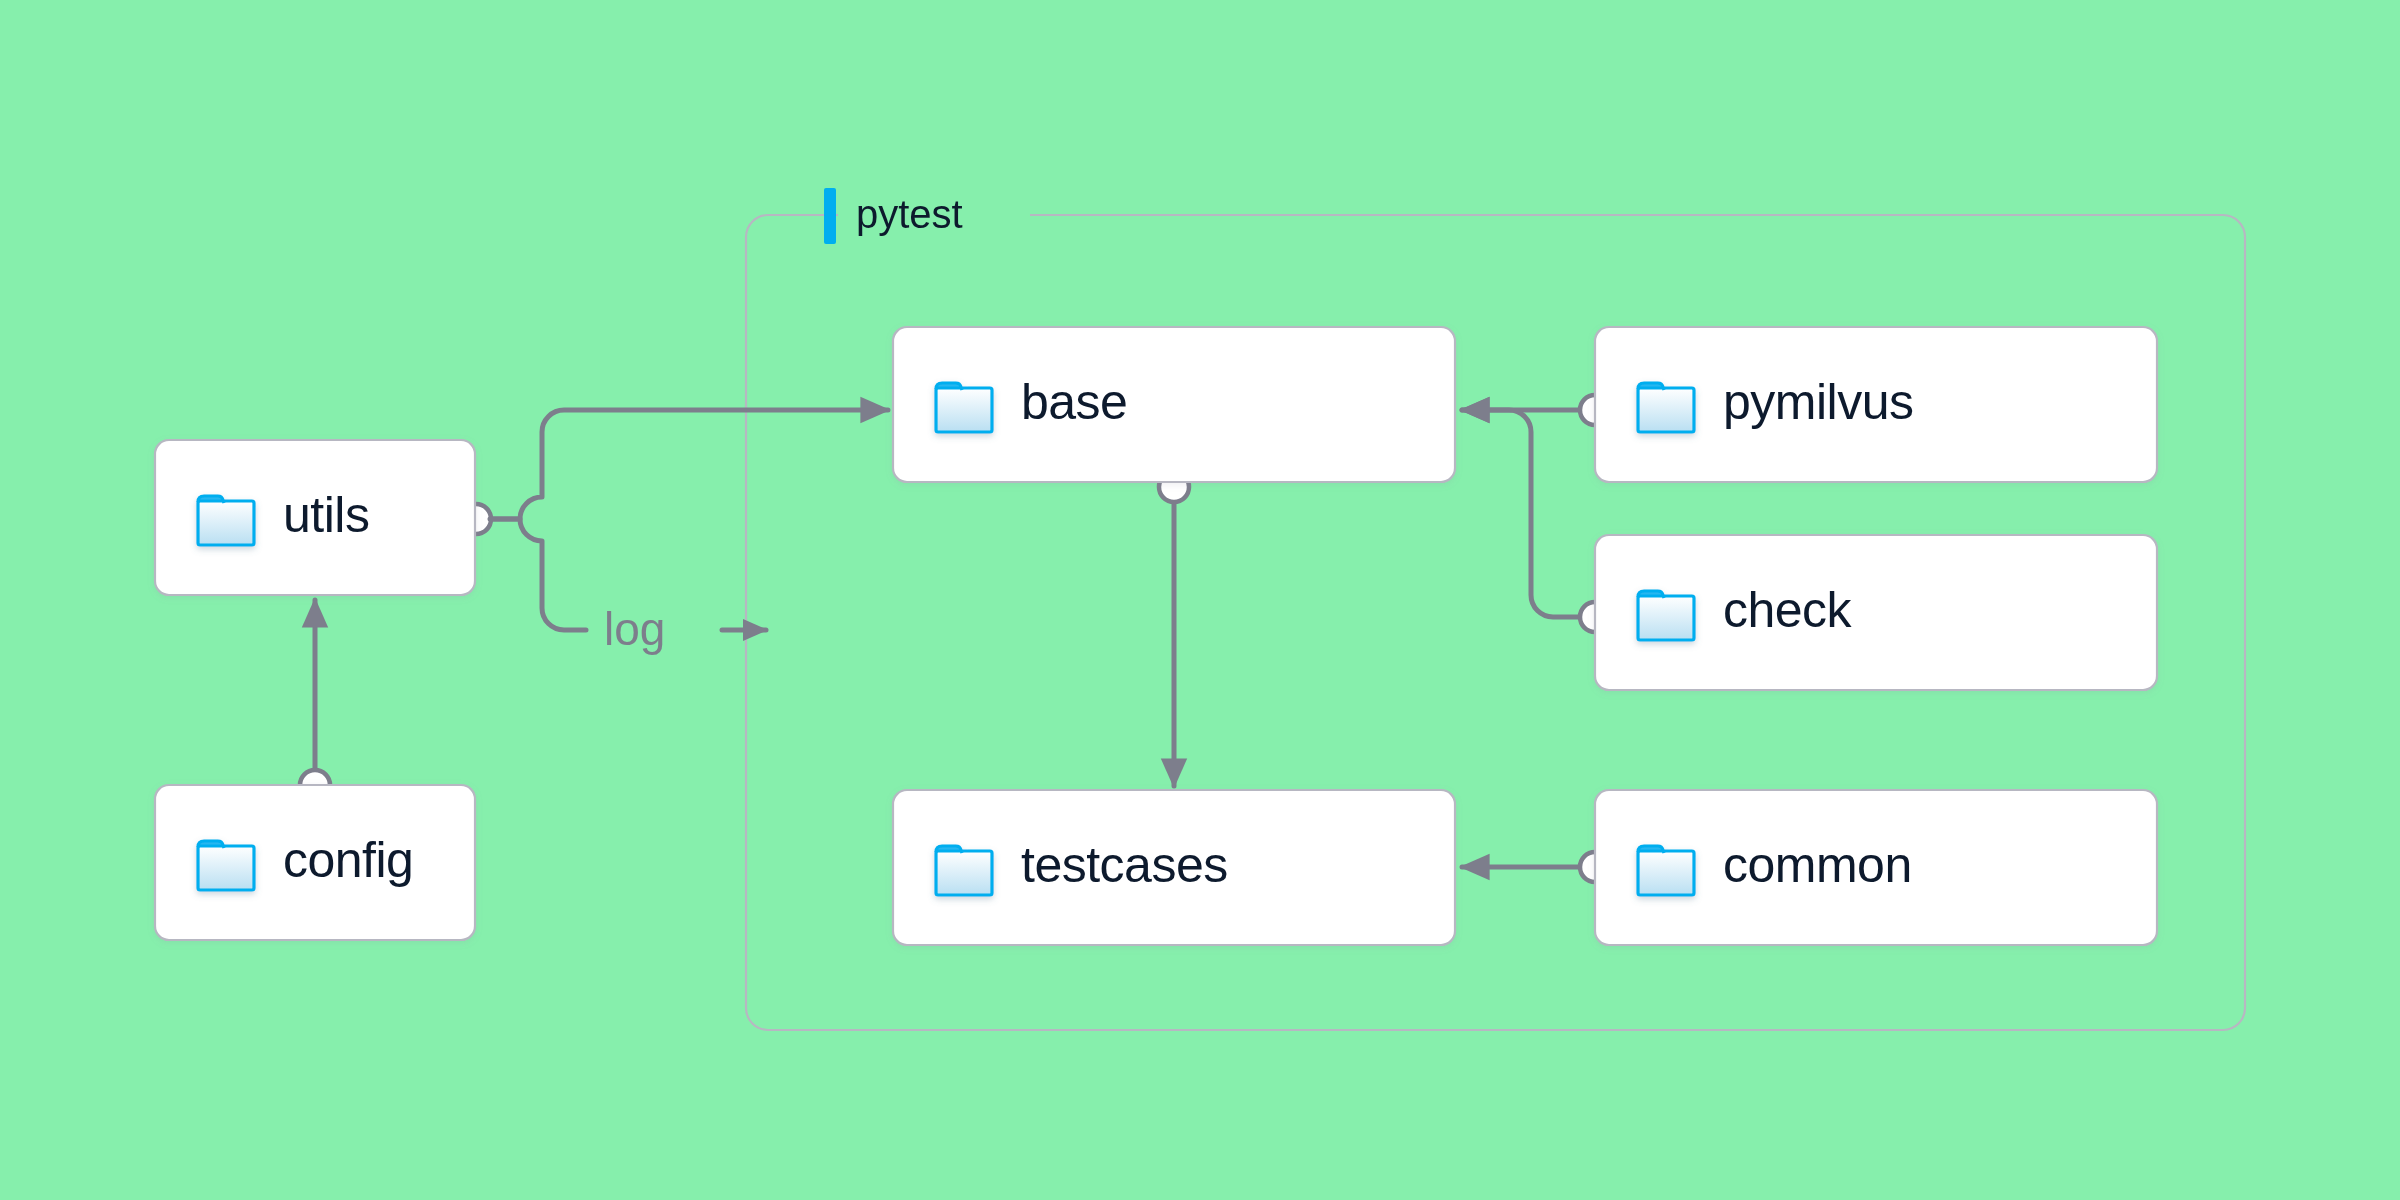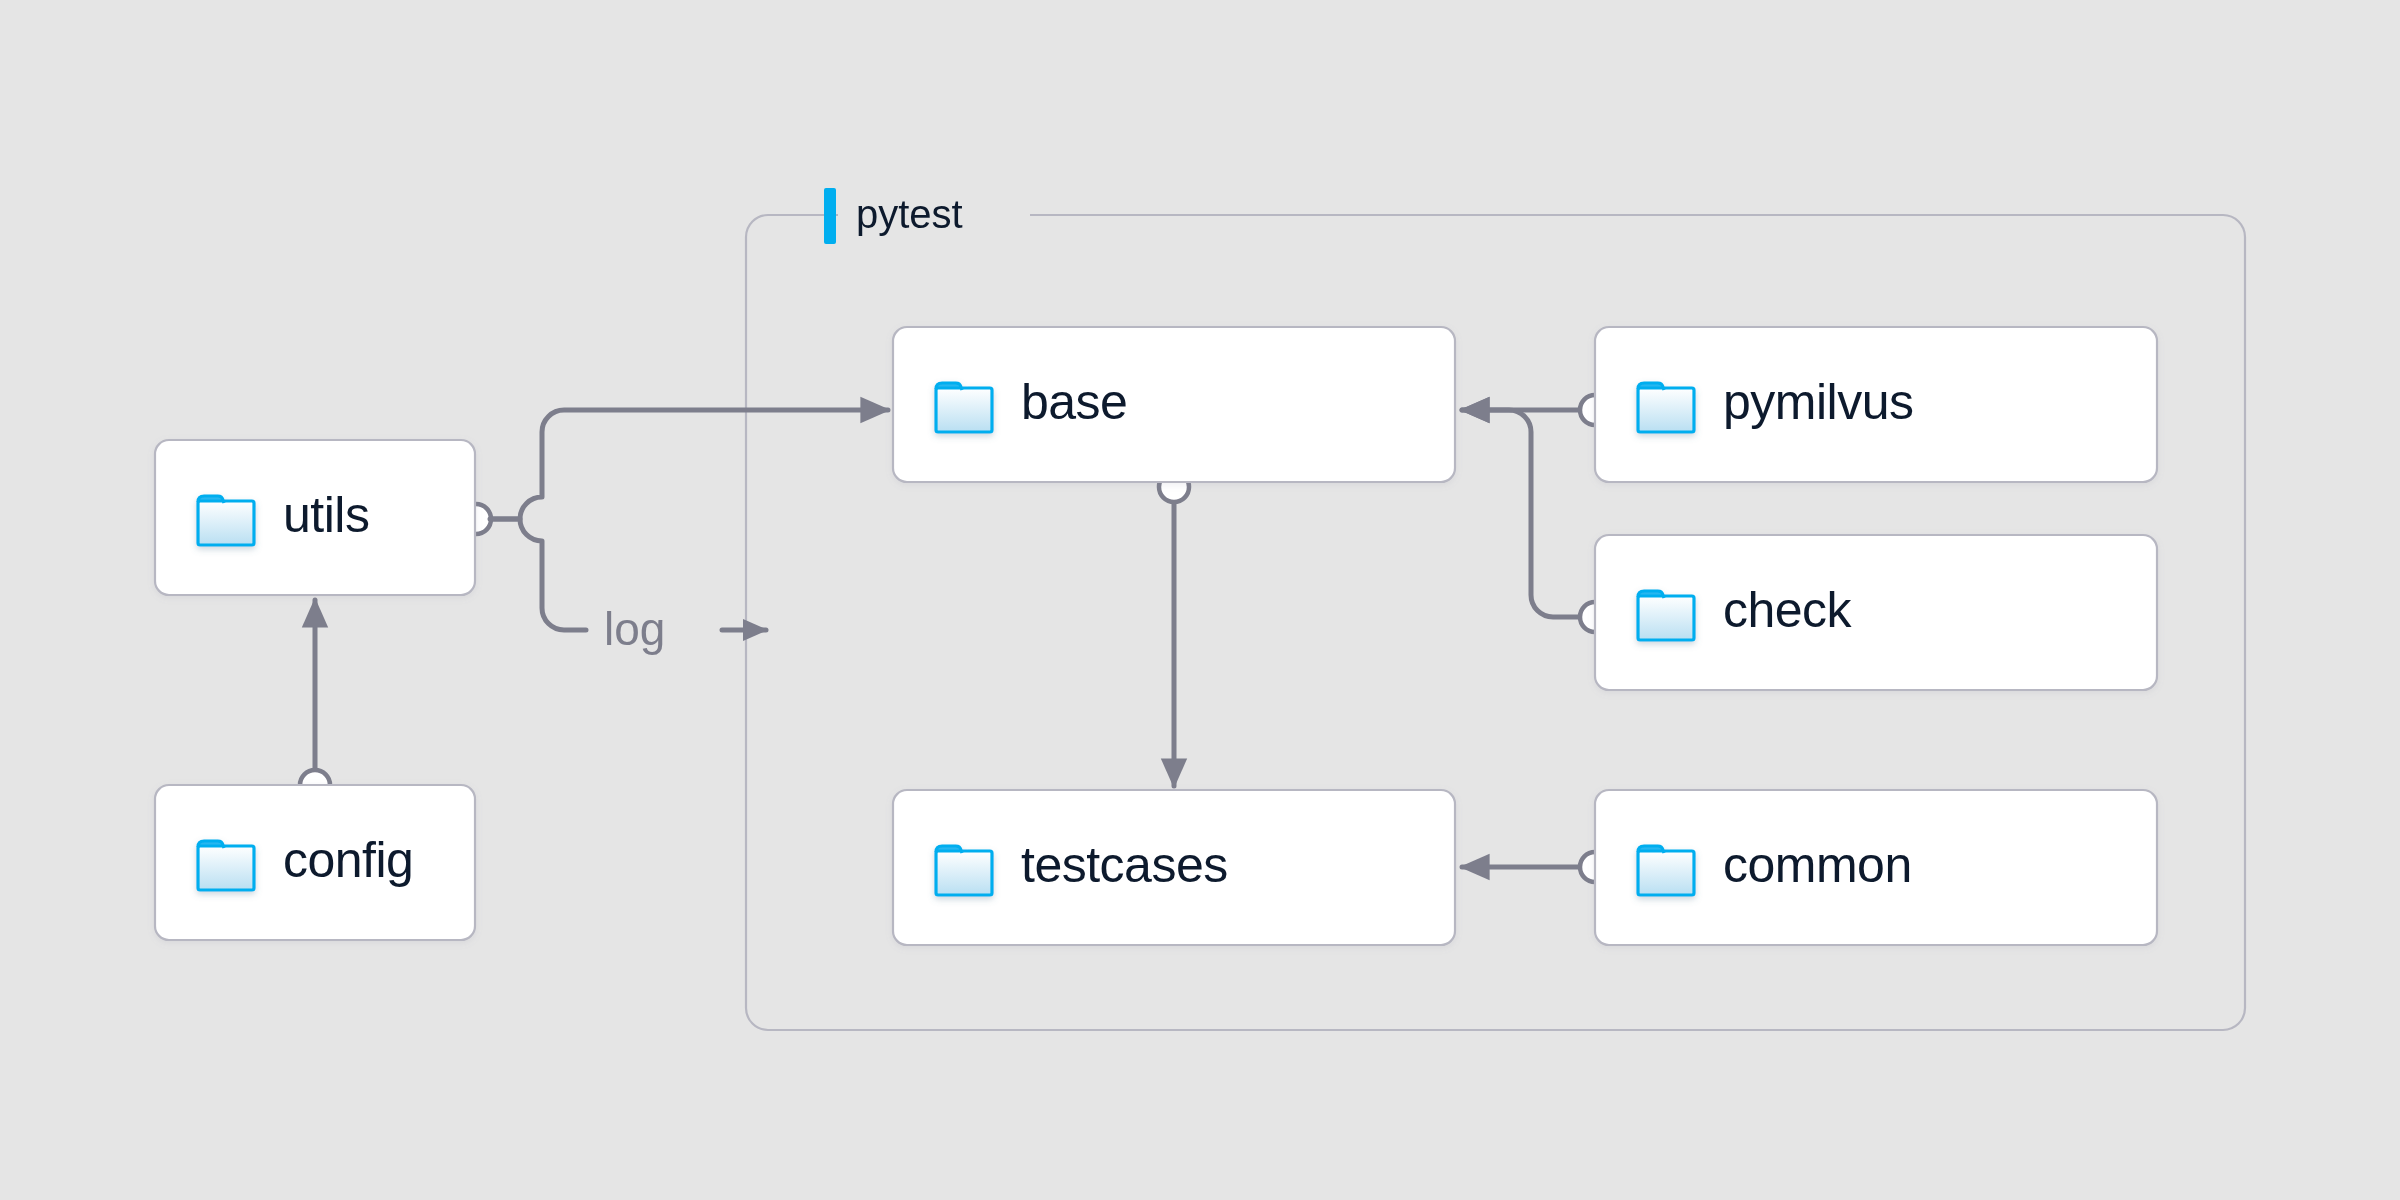--- a/index.html
+++ b/index.html
@@ -11,21 +11,21 @@
   body {
     font-family: "Liberation Sans", sans-serif;
     width: 2400px;
     height: 1200px;
     overflow: hidden;
   }
   #stage {
     position: relative;
     width: 2400px;
     height: 1200px;
-    background: #e5e5e5;
+    background: #86efac;
   }
   svg.diagram {
     position: absolute;
     top: 0; left: 0;
     width: 2400px;
     height: 1200px;
     display: block;
   }
   .node-box {
     fill: #ffffff;

